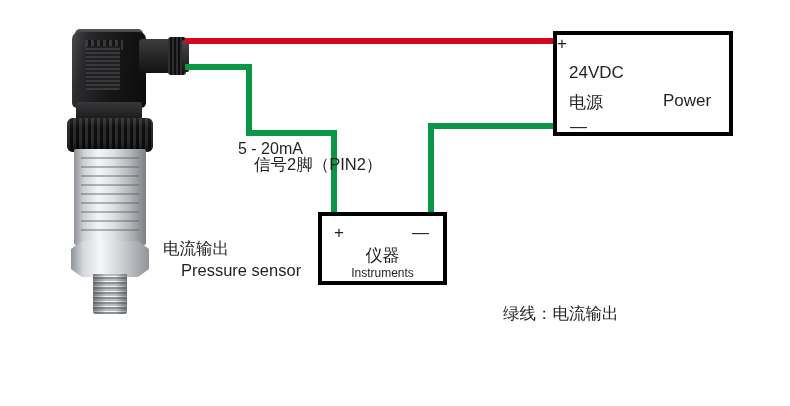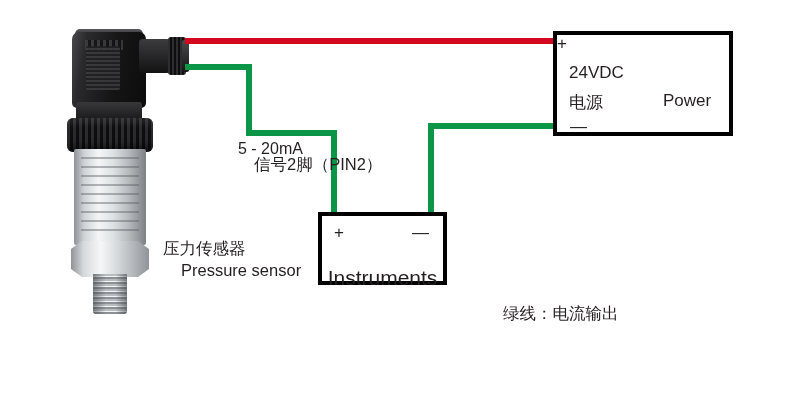--- a/index.html
+++ b/index.html
@@ -32,21 +32,21 @@
   }
   #power-box .pb-volt{position:absolute;left:12px;top:28px;font-size:17px;}
   #power-box .pb-cn{position:absolute;left:12px;top:56px;font-size:17px;}
   #power-box .pb-en{position:absolute;left:106px;top:56px;font-size:17px;text-align:center;}
   #power-box .pb-minus{left:13px;top:83px;}
 
   
   #instrument-box .ib-plus{left:12px;top:8px;}
   #instrument-box .ib-minus{right:14px;top:8px;}
   #instrument-box .ib-cn{position:absolute;left:0;right:0;top:28px;text-align:center;font-size:17px;}
-  #instrument-box .ib-en{position:absolute;left:0;right:0;top:50px;text-align:center;font-size:21px;}
+  #instrument-box .ib-en{position:absolute;left:0;right:0;top:50px;text-align:center;font-size:12px;}
 
   
   .label{position:absolute;font-size:16.5px;line-height:1.25;color:#231f20;white-space:nowrap;}
   .label.small{font-size:16px;}
 
   
   #sensor{position:absolute;left:55px;top:18px;width:140px;height:285px;}
 
   
   .din-body{
@@ -161,26 +161,27 @@
     <span class="sign">+</span>
     <span class="pb-volt">24VDC</span>
     <span class="pb-cn">电源</span>
     <span class="pb-en">Power</span>
     <span class="sign pb-minus">—</span>
   </div>
 
   <div class="box" id="instrument-box" style="left:318px;top:212px;width:129px;height:73px;">
     <span class="sign ib-plus">+</span>
     <span class="sign ib-minus">—</span>
+    <span class="ib-cn">仪器</span>
     <span class="ib-en">Instruments</span>
   </div>
 
 
   <div class="label" style="left:254px;top:110px;margin-top:44px;">信号2脚（PIN2）</div>
 
   <div class="label small" style="left:238px;top:139px;">5 - 20mA</div>
 
-  <div class="label" style="left:163px;top:238px;">压力传感器</div>
+  <div class="label" style="left:163px;top:238px;">电流输出</div>
   <div class="label" style="left:181px;top:260px;">Pressure sensor</div>
 
   <div class="label" style="left:503px;top:303px;">绿线：电流输出</div>
 
 </div>
 
 </body></html>

